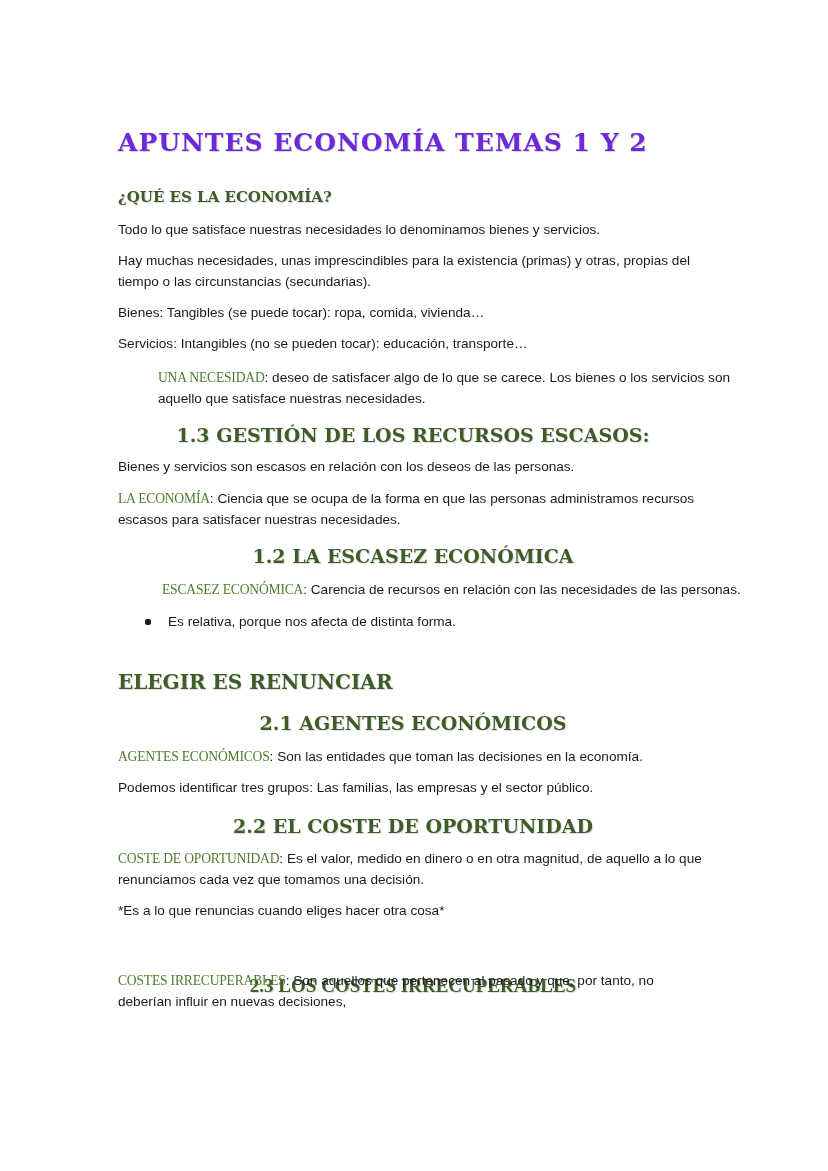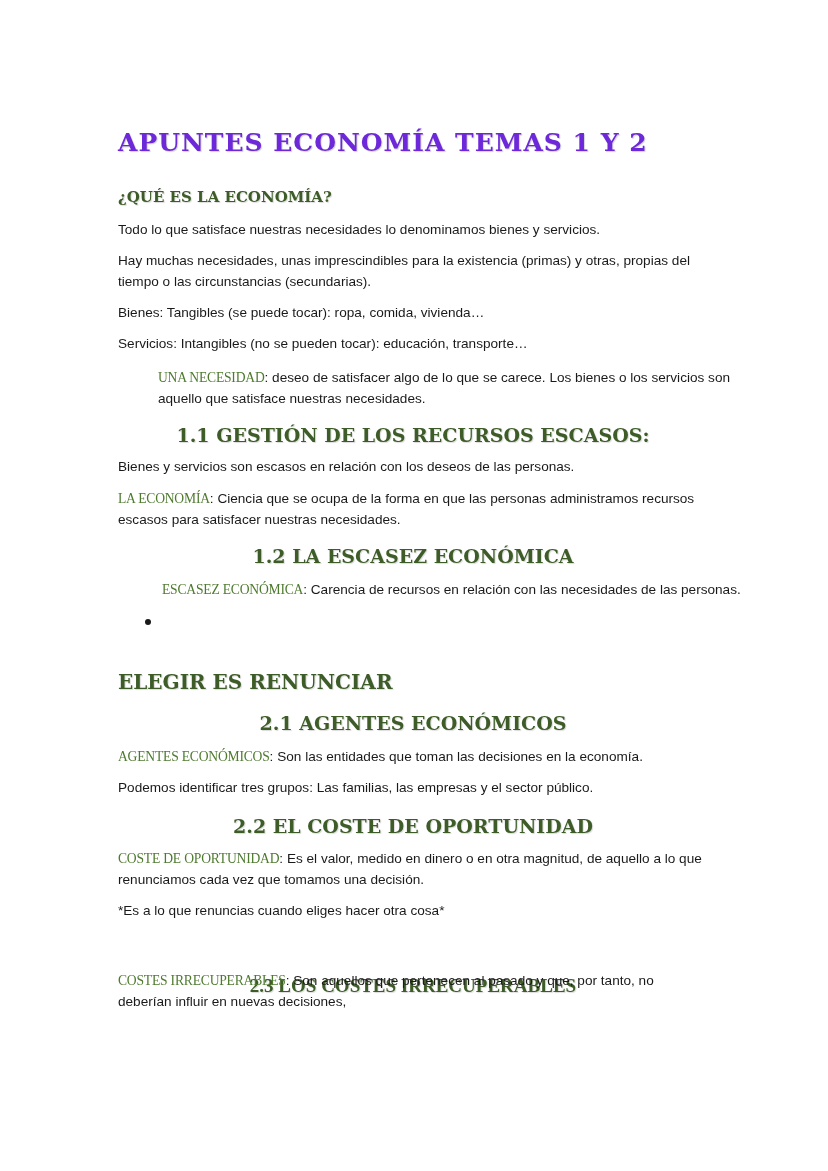--- a/index.html
+++ b/index.html
@@ -55,36 +55,37 @@
 
   <div class="p" style="top:219px;">Todo lo que satisface nuestras necesidades lo denominamos bienes y servicios.</div>
   <div class="p" style="top:250px;">Hay muchas necesidades, unas imprescindibles para la existencia (primas) y otras, propias del tiempo o las circunstancias (secundarias).</div>
   <div class="p" style="top:302px;">Bienes: Tangibles (se puede tocar): ropa, comida, vivienda…</div>
   <div class="p" style="top:333px;">Servicios: Intangibles (no se pueden tocar): educación, transporte…</div>
 
   <div class="p" style="top:367px;margin-left:40px;">
     <span class="term">UNA NECESIDAD</span><span>: deseo de satisfacer algo de lo que se carece. Los bienes o los servicios son aquello que satisface nuestras necesidades.</span>
   </div>
 
-  <div class="h3" style="top:424px;">1.1 GESTIÓN DE LOS RECURSOS ESCASOS:</div>
+  <div class="h3" style="top:424px;">1.3 GESTIÓN DE LOS RECURSOS ESCASOS:</div>
 
   <div class="p" style="top:456px;">Bienes y servicios son escasos en relación con los deseos de las personas.</div>
 
   <div class="p" style="top:488px;">
     <span class="term">LA ECONOMÍA</span><span>: Ciencia que se ocupa de la forma en que las personas administramos recursos escasos para satisfacer nuestras necesidades.</span>
   </div>
 
   <div class="h3" style="top:545px;">1.2 LA ESCASEZ ECONÓMICA</div>
 
   <div class="p" style="top:579px; width:600px; white-space:nowrap;margin-left:44px;">
     <span class="term">ESCASEZ ECONÓMICA</span><span>: Carencia de recursos en relación con las necesidades de las personas.</span>
   </div>
 
   <ul class="bullets" style="top:611px;">
     <li><span class="dot"></span></li>
+    <li><span class="dot"></span><span>Es relativa, porque nos afecta de distinta forma.</span></li>
   </ul>
 
   <div class="h2" style="top:670px; font-size:20px;">ELEGIR ES RENUNCIAR</div>
 
   <div class="h3" style="top:712px;">2.1 AGENTES ECONÓMICOS</div>
 
   <div class="p" style="top:746px;">
     <span class="term">AGENTES ECONÓMICOS</span><span>: Son las entidades que toman las decisiones en la economía.</span>
   </div>
 

